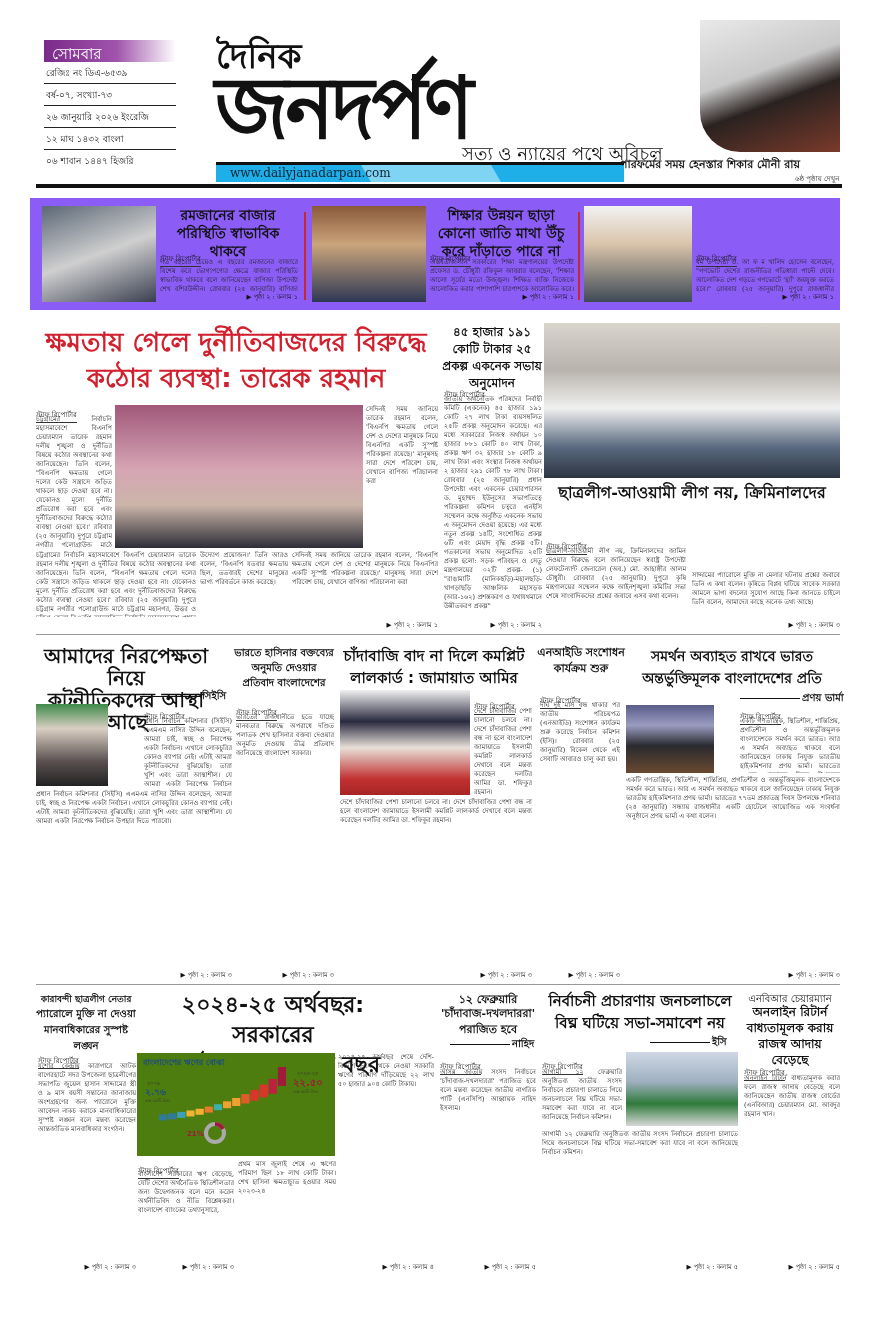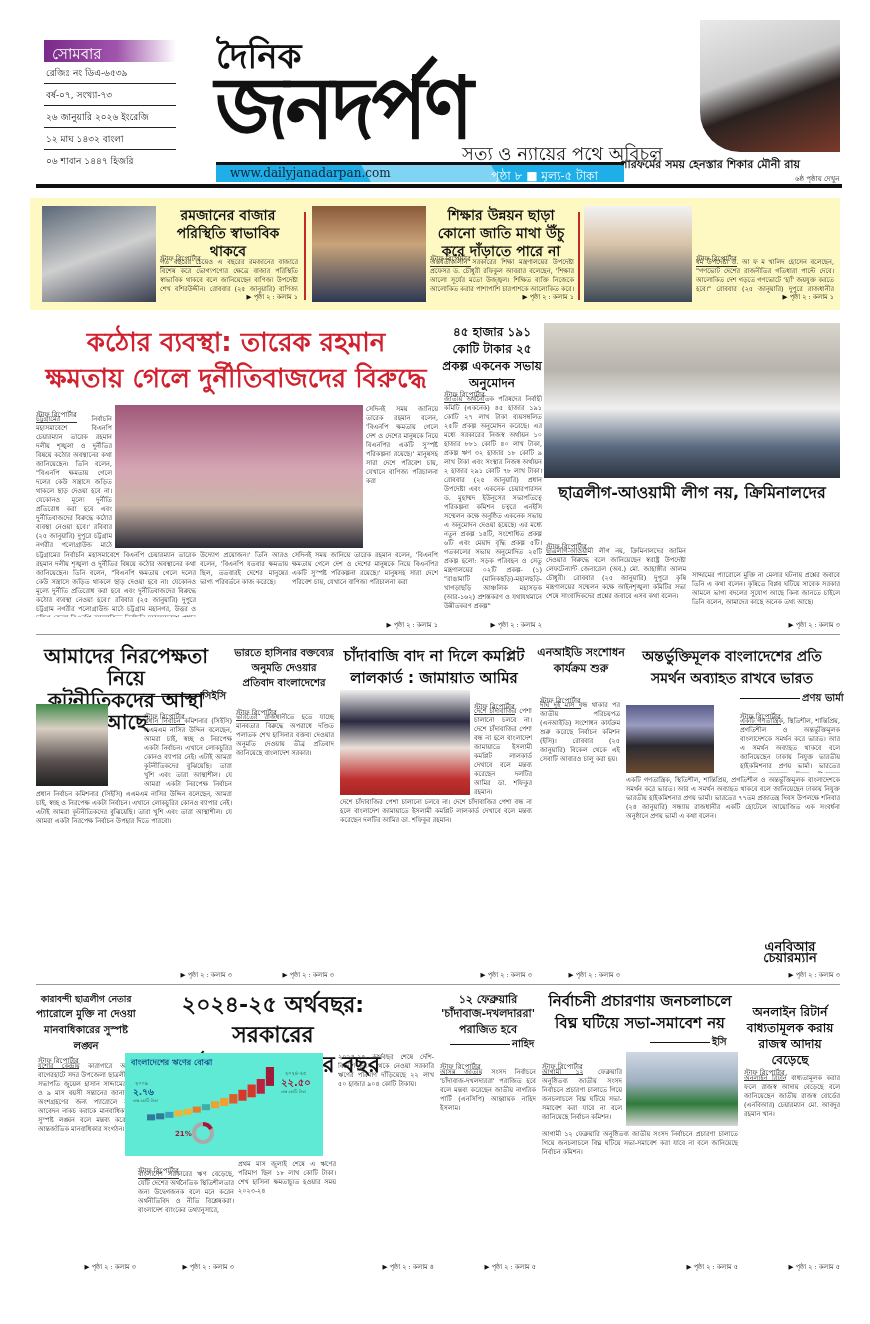--- a/index.html
+++ b/index.html
@@ -7,42 +7,42 @@
 .abs{position:absolute}
 .mast-left{left:44px;top:40px;width:132px}
 .dayname{background:linear-gradient(90deg,#7a2a8a 0%,#a054ac 55%,#fff 100%);color:#fff;font-size:15px;padding:2px 8px;height:22px}
 .mast-left .row{font-size:9px;border-bottom:1px solid #222;padding:4px 2px;height:22px;white-space:nowrap}
 .dainik{left:216px;top:30px;font-size:34px;font-weight:bold;font-family:"DejaVu Sans",sans-serif}
 .logo{left:215px;top:66px;font-size:82px;font-weight:900;letter-spacing:-3px;line-height:86px;font-family:"DejaVu Sans",sans-serif;transform:scaleY(1.05)}
 .tagline{left:462px;top:140px;font-size:18px;font-family:"DejaVu Sans",sans-serif}
 .webbar{left:216px;top:162px;width:408px;height:20px;background:#1eaee8;border-top:3px solid #111}
 .webbar .url{position:absolute;left:14px;top:1px;font-size:12px;font-family:"DejaVu Serif",serif;color:#123}
 .webbar .stripe{position:absolute;left:150px;top:0;width:130px;height:17px;background:#7fd3f3;transform:skewX(30deg)}
-.webbar .price{position:absolute;right:26px;top:2px;font-size:12px;color:#fff}
+.webbar .price{position:absolute;right:26px;top:16px;font-size:12px;color:#fff}
 .heroimg{left:700px;top:20px;width:140px;height:132px;background:linear-gradient(160deg,#e9e9e9 0%,#c9c9c9 40%,#2a2220 60%,#7a3a2a 100%);border-radius:0 0 0 40px}
 .herocap{left:620px;top:156px;font-size:11px;font-weight:bold;font-family:"DejaVu Sans",sans-serif}
 .heropg{left:795px;top:173px;font-size:7px}
 .rule-top{left:36px;top:184px;width:806px;height:4px;background:#111}
-.strip{left:30px;top:198px;width:810px;height:112px;background:#fef9c3}
+.strip{left:30px;top:198px;width:810px;height:112px;background:#8b5cf6}
 .sb{position:absolute;top:8px;height:96px}
 .sbimg{position:absolute;width:114px;height:96px;background:#6b7888}
 .sbtitle{position:absolute;font-size:14px;font-weight:bold;line-height:18px;text-align:center;font-family:"DejaVu Sans",sans-serif}
 .byline{font-size:7px;border-bottom:1px solid #333;display:inline-block;padding-bottom:1px}
 .sbbyline{position:absolute}
 .body{font-size:6.5px;line-height:9px;text-align:justify;color:#222}
 .jump{font-size:6.5px;text-align:right}
 .vsep{position:absolute;top:14px;width:2px;height:88px;background:#c42a2a}
 .redhead{left:36px;top:324px;width:400px;text-align:center;color:#d1202e;font-size:26px;line-height:36px;font-weight:bold;font-family:"DejaVu Sans",sans-serif}
 .mainimg{left:115px;top:405px;width:248px;height:143px;background:linear-gradient(180deg,#a0587a 0%,#d6a5b4 45%,#cbb5a8 70%,#2d2d38 100%)}
 .h2{font-weight:bold;text-align:center;font-family:"DejaVu Sans",sans-serif}
 .imgbox{position:absolute}
 .dash{position:absolute;font-size:10px;font-weight:bold;font-family:"DejaVu Sans",sans-serif}
 .dash::before{content:"";display:inline-block;width:60px;border-top:1px solid #111;vertical-align:middle;margin-right:2px}
 .hline{position:absolute;height:1px;background:#999}
-.chartbox{left:125px;top:1053px;width:198px;height:103px;background:#5eead4}
+.chartbox{left:137px;top:1053px;width:198px;height:103px;background:#4d7c0f}
 </style>
 </head>
 <body>
 
 <div class="abs mast-left">
   <div class="dayname">সোমবার</div>
   <div class="row">রেজিঃ নং ডিএ-৬৫৩৯</div>
   <div class="row">বর্ষ-০৭, সংখ্যা-৭৩</div>
   <div class="row">২৬ জানুয়ারি ২০২৬ ইংরেজি</div>
   <div class="row">১২ মাঘ ১৪৩২ বাংলা</div>
@@ -80,22 +80,22 @@
   <div class="vsep" style="left:548px"></div>
   <div class="sb" style="left:554px;width:250px">
     <div class="sbimg" style="left:0;width:108px;background:linear-gradient(180deg,#f2f2f2,#d9c3a9 40%,#3d4a56)"></div>
     <div class="sbbyline" style="left:112px;top:40px"><span class="byline">স্টাফ রিপোর্টার</span></div>
     <div class="body abs" style="left:112px;top:52px;width:138px;height:36px;overflow:hidden">ধর্ম উপদেষ্টা ড. আ ফ ম খালিদ হোসেন বলেছেন, "গণভোট দেশের রাজনীতির গতিধারা পাল্টে দেবে। আলোকিত দেশ গড়তে গণভোটে 'হ্যাঁ' জয়যুক্ত করতে হবে।" রোববার (২৫ জানুয়ারি) দুপুরে রাজধানীর আগারগাঁওয়ে</div>
     <div class="jump abs" style="left:112px;top:86px;width:138px">▶ পৃষ্ঠা ২ : কলাম ১</div>
   </div>
 </div>
 
 <div class="abs redhead">
+  <div>ক্ষমতায় গেলে দুর্নীতিবাজদের বিরুদ্ধে</div>
   <div>কঠোর ব্যবস্থা: তারেক রহমান</div>
-  <div>ক্ষমতায় গেলে দুর্নীতিবাজদের বিরুদ্ধে</div>
 </div>
 <div class="abs" style="left:36px;top:402px"><span class="byline">স্টাফ রিপোর্টার</span></div>
 <div class="abs body" style="left:36px;top:415px;width:76px;height:133px;overflow:hidden">চট্টগ্রামের নির্বাচনি মহাসমাবেশে বিএনপি চেয়ারম্যান তারেক রহমান দলীয় শৃঙ্খলা ও দুর্নীতির বিষয়ে কঠোর অবস্থানের কথা জানিয়েছেন। তিনি বলেন, "বিএনপি ক্ষমতায় গেলে দলের কেউ সন্ত্রাসে জড়িত থাকলে ছাড় দেওয়া হবে না। যেকোনও মূল্যে দুর্নীতি প্রতিরোধ করা হবে এবং দুর্নীতিবাজদের বিরুদ্ধে কঠোর ব্যবস্থা নেওয়া হবে।' রবিবার (২৫ জানুয়ারি) দুপুরে চট্টগ্রাম নগরীর পলোগ্রাউন্ড মাঠে চট্টগ্রাম মহানগর, উত্তর ও দক্ষিণ জেলা বিএনপি আয়োজিত নির্বাচনি মহাসমাবেশে প্রধান অতিথির বক্তব্যে তিনি এসব</div>
 <div class="abs mainimg"></div>
 <div class="abs body" style="left:366px;top:405px;width:72px;height:143px;overflow:hidden">সেদিনই সময় জানিয়ে তারেক রহমান বলেন, 'বিএনপি ক্ষমতায় গেলে দেশ ও দেশের মানুষকে নিয়ে বিএনপির একটি সুস্পষ্ট পরিকল্পনা রয়েছে।' মানুষসহ সারা দেশে পরিবেশ চায়, যেখানে বাণিজ্য পরিচালনা করা</div>
 <div class="abs body" style="left:36px;top:551px;width:160px;height:66px;overflow:hidden">চট্টগ্রামের নির্বাচনি মহাসমাবেশে বিএনপি চেয়ারম্যান তারেক রহমান দলীয় শৃঙ্খলা ও দুর্নীতির বিষয়ে কঠোর অবস্থানের কথা জানিয়েছেন। তিনি বলেন, "বিএনপি ক্ষমতায় গেলে দলের কেউ সন্ত্রাসে জড়িত থাকলে ছাড় দেওয়া হবে না। যেকোনও মূল্যে দুর্নীতি প্রতিরোধ করা হবে এবং দুর্নীতিবাজদের বিরুদ্ধে কঠোর ব্যবস্থা নেওয়া হবে।' রবিবার (২৫ জানুয়ারি) দুপুরে চট্টগ্রাম নগরীর পলোগ্রাউন্ড মাঠে চট্টগ্রাম মহানগর, উত্তর ও দক্ষিণ জেলা বিএনপি আয়োজিত নির্বাচনি মহাসমাবেশে প্রধান অতিথির বক্তব্যে তিনি এসব</div>
 <div class="abs body" style="left:200px;top:551px;width:88px;height:66px;overflow:hidden">উদ্যোগ প্রয়োজন।' তিনি আরও বলেন, 'বিএনপি যতবার ক্ষমতায় ছিল, ততবারই দেশের মানুষের ভাগ্য পরিবর্তনে কাজ করেছে।</div>
 <div class="abs body" style="left:292px;top:551px;width:146px;height:66px;overflow:hidden">সেদিনই সময় জানিয়ে তারেক রহমান বলেন, 'বিএনপি ক্ষমতায় গেলে দেশ ও দেশের মানুষকে নিয়ে বিএনপির একটি সুস্পষ্ট পরিকল্পনা রয়েছে।' মানুষসহ সারা দেশে পরিবেশ চায়, যেখানে বাণিজ্য পরিচালনা করা</div>
 <div class="abs jump" style="left:292px;top:620px;width:146px">▶ পৃষ্ঠা ২ : কলাম ১</div>
 
@@ -140,22 +140,22 @@
 <div class="abs body" style="left:474px;top:707px;width:58px;height:88px;overflow:hidden">দেশে চাঁদাবাজির পেশা চালানো চলবে না। দেশে চাঁদাবাজির পেশা বন্ধ না হলে বাংলাদেশ জামায়াতে ইসলামী কমপ্লিট লালকার্ড দেখাবে বলে মন্তব্য করেছেন দলটির আমির ডা. শফিকুর রহমান।</div>
 <div class="abs body" style="left:340px;top:798px;width:192px;height:170px;overflow:hidden">দেশে চাঁদাবাজির পেশা চালানো চলবে না। দেশে চাঁদাবাজির পেশা বন্ধ না হলে বাংলাদেশ জামায়াতে ইসলামী কমপ্লিট লালকার্ড দেখাবে বলে মন্তব্য করেছেন দলটির আমির ডা. শফিকুর রহমান।</div>
 <div class="abs jump" style="left:340px;top:970px;width:192px">▶ পৃষ্ঠা ২ : কলাম ৩</div>
 
 <div class="abs h2" style="left:536px;top:645px;width:90px;font-size:11px;line-height:16px">এনআইডি সংশোধন কার্যক্রম শুরু</div>
 <div class="abs" style="left:540px;top:688px"><span class="byline">স্টাফ রিপোর্টার</span></div>
 <div class="abs body" style="left:540px;top:701px;width:80px;height:268px;overflow:hidden">দীর্ঘ দুই মাস বন্ধ থাকার পর জাতীয় পরিচয়পত্র (এনআইডি) সংশোধন কার্যক্রম শুরু করেছে নির্বাচন কমিশন (ইসি)। রোববার (২৫ জানুয়ারি) বিকেল থেকে এই সেবাটি আবারও চালু করা হয়।</div>
 <div class="abs jump" style="left:540px;top:970px;width:80px">▶ পৃষ্ঠা ২ : কলাম ৩</div>
 
 <div class="abs h2" style="left:624px;top:645px;width:216px;font-size:14px;line-height:22px">
+  <div>সমর্থন অব্যাহত রাখবে ভারত</div>
   <div>অন্তর্ভুক্তিমূলক বাংলাদেশের প্রতি</div>
-  <div>সমর্থন অব্যাহত রাখবে ভারত</div>
 </div>
 <div class="dash" style="left:740px;top:690px">প্রণয় ভার্মা</div>
 <div class="abs imgbox" style="left:626px;top:705px;width:88px;height:68px;background:linear-gradient(180deg,#5a5c8a,#9a9cc0 30%,#2a2a30 60%,#6a4a30)"></div>
 <div class="abs" style="left:740px;top:704px"><span class="byline">স্টাফ রিপোর্টার</span></div>
 <div class="abs body" style="left:740px;top:717px;width:100px;height:56px;overflow:hidden">একটি গণতান্ত্রিক, স্থিতিশীল, শান্তিপ্রিয়, প্রগতিশীল ও অন্তর্ভুক্তিমূলক বাংলাদেশকে সমর্থন করে ভারত। আর এ সমর্থন অব্যাহত থাকবে বলে জানিয়েছেন ঢাকায় নিযুক্ত ভারতীয় হাইকমিশনার প্রণয় ভার্মা। ভারতের ৭৭তম প্রজাতন্ত্র দিবস উপলক্ষে শনিবার (২৪ জানুয়ারি) সন্ধ্যায় রাজধানীর একটি হোটেলে আয়োজিত এক সংবর্ধনা অনুষ্ঠানে প্রণয় ভার্মা এ কথা বলেন।</div>
 <div class="abs body" style="left:626px;top:776px;width:214px;height:193px;overflow:hidden">একটি গণতান্ত্রিক, স্থিতিশীল, শান্তিপ্রিয়, প্রগতিশীল ও অন্তর্ভুক্তিমূলক বাংলাদেশকে সমর্থন করে ভারত। আর এ সমর্থন অব্যাহত থাকবে বলে জানিয়েছেন ঢাকায় নিযুক্ত ভারতীয় হাইকমিশনার প্রণয় ভার্মা। ভারতের ৭৭তম প্রজাতন্ত্র দিবস উপলক্ষে শনিবার (২৪ জানুয়ারি) সন্ধ্যায় রাজধানীর একটি হোটেলে আয়োজিত এক সংবর্ধনা অনুষ্ঠানে প্রণয় ভার্মা এ কথা বলেন।</div>
 <div class="abs jump" style="left:626px;top:970px;width:214px">▶ পৃষ্ঠা ২ : কলাম ৩</div>
 
 <div class="hline" style="left:36px;top:984px;width:804px"></div>
 
@@ -219,17 +219,17 @@
   <div>নির্বাচনী প্রচারণায় জনচলাচলে</div>
   <div>বিঘ্ন ঘটিয়ে সভা-সমাবেশ নয়</div>
 </div>
 <div class="dash" style="left:650px;top:1034px">ইসি</div>
 <div class="abs" style="left:542px;top:1054px"><span class="byline">স্টাফ রিপোর্টার</span></div>
 <div class="abs body" style="left:542px;top:1068px;width:80px;height:60px;overflow:hidden">আগামী ১২ ফেব্রুয়ারি অনুষ্ঠিতব্য জাতীয় সংসদ নির্বাচনে প্রচারণা চালাতে গিয়ে জনচলাচলে বিঘ্ন ঘটিয়ে সভা-সমাবেশ করা যাবে না বলে জানিয়েছে নির্বাচন কমিশন।</div>
 <div class="abs imgbox" style="left:626px;top:1052px;width:112px;height:74px;background:linear-gradient(180deg,#cfd8e4,#9fb0c0 40%,#2f7a3a 70%,#d8d8d8)"></div>
 <div class="abs body" style="left:542px;top:1130px;width:196px;height:128px;overflow:hidden">আগামী ১২ ফেব্রুয়ারি অনুষ্ঠিতব্য জাতীয় সংসদ নির্বাচনে প্রচারণা চালাতে গিয়ে জনচলাচলে বিঘ্ন ঘটিয়ে সভা-সমাবেশ করা যাবে না বলে জানিয়েছে নির্বাচন কমিশন।</div>
 <div class="abs jump" style="left:542px;top:1262px;width:196px">▶ পৃষ্ঠা ২ : কলাম ৫</div>
 
-<div class="abs h2" style="left:740px;top:941px;width:100px;font-size:13px;line-height:11px;font-weight:bold">এনবিআর চেয়ারম্যান</div>
+<div class="abs h2" style="left:740px;top:993px;width:100px;font-size:10px;line-height:11px;font-weight:normal">এনবিআর চেয়ারম্যান</div>
 <div class="abs h2" style="left:740px;top:1004px;width:100px;font-size:12px;line-height:16px">অনলাইন রিটার্ন বাধ্যতামূলক করায় রাজস্ব আদায় বেড়েছে</div>
 <div class="abs" style="left:744px;top:1060px"><span class="byline">স্টাফ রিপোর্টার</span></div>
 <div class="abs body" style="left:744px;top:1074px;width:96px;height:186px;overflow:hidden">অনলাইন রিটার্ন বাধ্যতামূলক করার ফলে রাজস্ব আদায় বেড়েছে বলে জানিয়েছেন জাতীয় রাজস্ব বোর্ডের (এনবিআর) চেয়ারম্যান মো. আবদুর রহমান খান।</div>
 <div class="abs jump" style="left:744px;top:1262px;width:96px">▶ পৃষ্ঠা ২ : কলাম ৫</div>
 
 </body></html>

